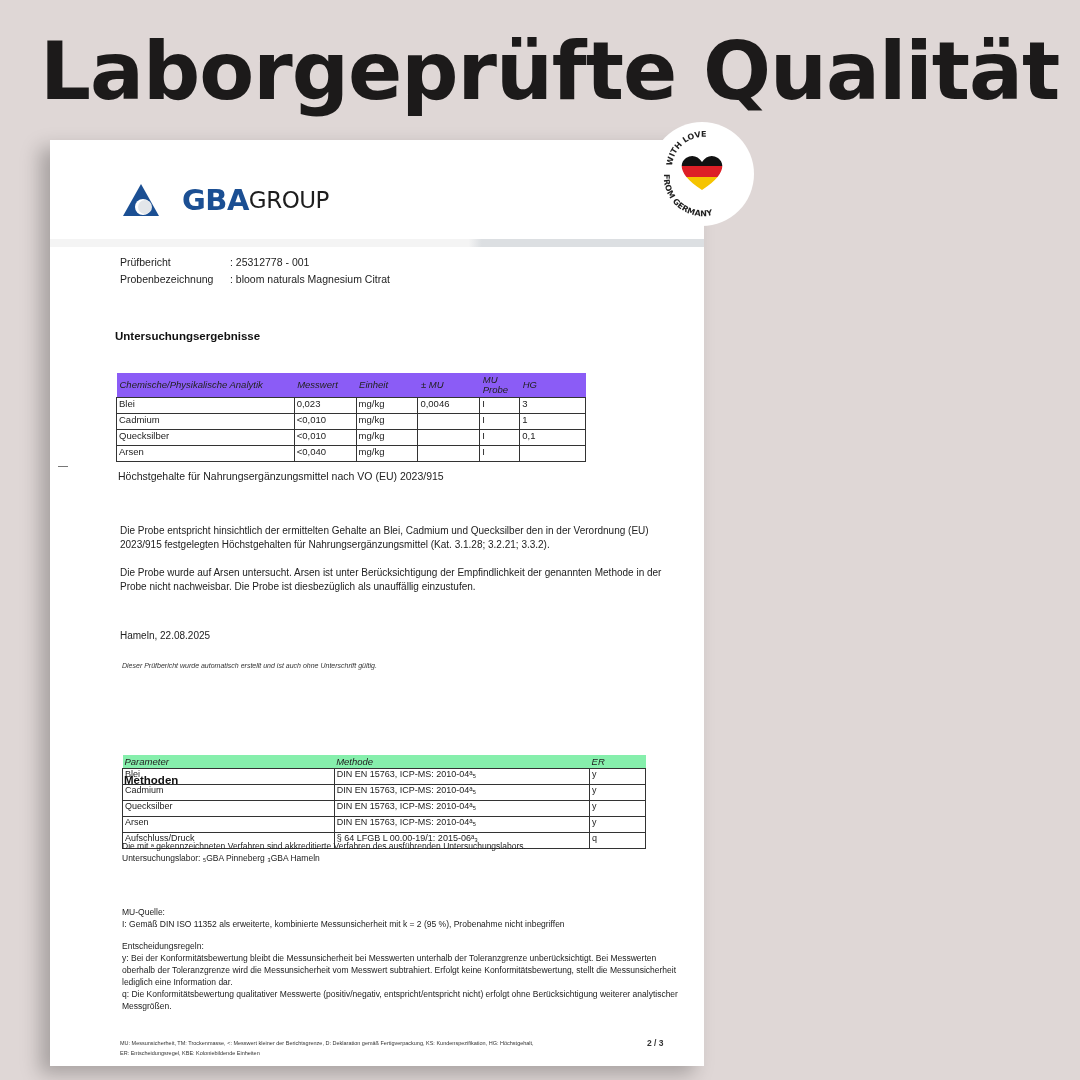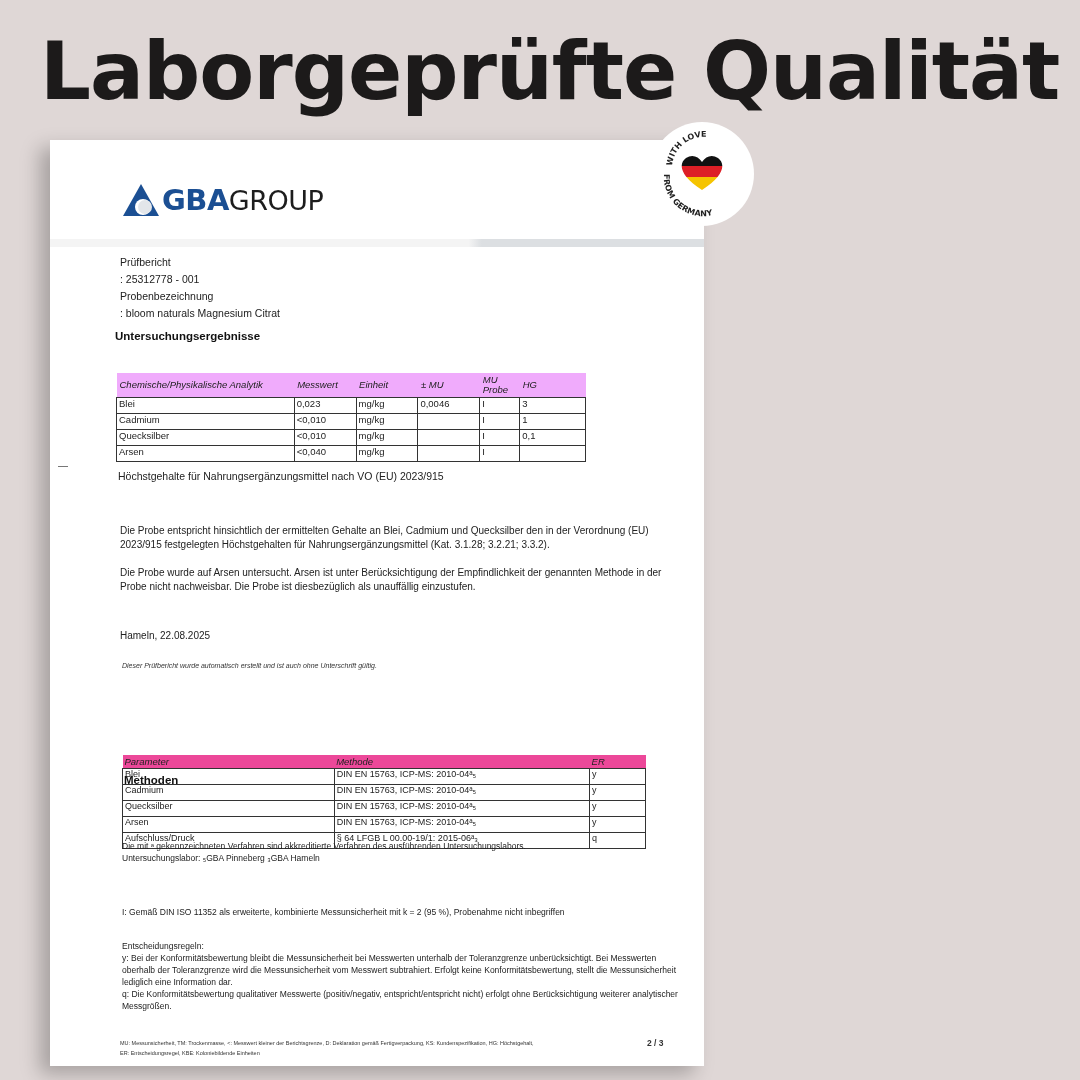--- a/index.html
+++ b/index.html
@@ -1,40 +1,40 @@
 <!DOCTYPE html>
 <html><head>
 <meta charset="utf-8">
 <style>
   html,body{margin:0;padding:0;}
   body{width:1080px;height:1080px;background:#dfd7d6;position:relative;overflow:hidden;font-family:"Liberation Sans",sans-serif;}
   .headline{position:absolute;left:40px;top:22px;font-family:"DejaVu Sans",sans-serif;font-weight:bold;font-size:80px;letter-spacing:-1px;color:#1c1a1a;line-height:100px;white-space:nowrap;}
   .page{position:absolute;left:50px;top:140px;width:654px;height:926px;background:#fff;box-shadow:-10px 8px 18px rgba(0,0,0,0.25);}
   .logo{position:absolute;left:72px;top:40px;height:40px;display:flex;align-items:center;}
   .logo svg{width:38px;height:34px;}
-  .logo .gba{font-family:"DejaVu Sans",sans-serif;font-weight:bold;font-size:29px;color:#1b4f93;margin-left:2px;letter-spacing:-0.5px;}
-  .logo .grp{font-family:"DejaVu Sans",sans-serif;font-size:27px;color:#1d1d1d;letter-spacing:-0.5px;}
+  .logo .gba{font-family:"DejaVu Sans",sans-serif;font-weight:bold;font-size:29px;color:#1b4f93;margin-left:22px;letter-spacing:-0.5px;}
+  .logo .grp{font-family:"DejaVu Sans",sans-serif;font-size:23px;color:#1d1d1d;letter-spacing:-0.5px;}
   .band{position:absolute;left:0;top:99px;width:654px;height:8px;background:linear-gradient(90deg,#f4f4f4 0,#f4f4f4 64%,#dcdfe2 66%,#dcdfe2 100%);}
   .meta{position:absolute;left:70px;top:114px;font-size:10.5px;color:#222;line-height:17px;}
-  .meta .row{display:flex;flex-direction:column;}
+  .meta .row{display:flex;}
   .meta .lbl{width:110px;}
   .sec-title{position:absolute;left:65px;top:190px;font-size:11.5px;font-weight:bold;color:#111;}
   table{border-collapse:collapse;font-size:9.5px;color:#222;}
   .res{position:absolute;left:66px;top:233px;width:470px;}
-  .res th{background:#f0abfc;font-style:italic;font-weight:normal;text-align:left;padding:2px 3px;height:19px;line-height:10px;}
+  .res th{background:#8b5cf6;font-style:italic;font-weight:normal;text-align:left;padding:2px 3px;height:19px;line-height:10px;}
   .res td{border:1px solid #333;padding:0 2px;height:15px;vertical-align:top;}
   .note1{position:absolute;left:68px;top:330px;font-size:10.5px;color:#222;}
   .dash{position:absolute;left:8px;top:326px;width:10px;height:1px;background:#777;}
   .assess{position:absolute;left:70px;top:384px;width:560px;font-size:10px;color:#222;line-height:14px;}
   .assess p{margin:0 0 14px 0;}
   .place{position:absolute;left:70px;top:490px;font-size:10px;color:#222;}
   .auto{position:absolute;left:72px;top:522px;font-size:7px;font-style:italic;color:#333;}
   .meth-title{position:absolute;left:74px;top:601px;font-size:11.5px;font-weight:bold;color:#111;margin-top:33px;}
   .meth{position:absolute;left:72px;top:615px;width:524px;}
-  .meth th{background:#ec4899;font-style:italic;font-weight:normal;text-align:left;padding:0 2px;height:13px;line-height:13px;}
+  .meth th{background:#86efac;font-style:italic;font-weight:normal;text-align:left;padding:0 2px;height:13px;line-height:13px;}
   .meth td{border:1px solid #333;padding:0 2px;height:15px;vertical-align:top;font-size:9px;}
   .foot1{position:absolute;left:72px;top:700px;font-size:8.5px;color:#222;line-height:12px;}
   .foot2{position:absolute;left:72px;top:766px;font-size:8.5px;color:#222;line-height:12px;}
   .foot3{position:absolute;left:72px;top:800px;width:560px;font-size:8.5px;color:#222;line-height:12px;}
   .legend{position:absolute;left:70px;top:898px;width:480px;font-size:5.5px;color:#333;line-height:10px;}
   .pageno{position:absolute;left:597px;top:898px;font-size:8.5px;color:#333;font-weight:bold;}
   .badge{position:absolute;left:650px;top:122px;width:104px;height:104px;border-radius:50%;background:#fff;}
   .badge svg{width:104px;height:104px;}
 </style>
 </head>
@@ -174,20 +174,21 @@
         <td>q</td>
       </tr>
     </tbody>
   </table>
 
   <div class="foot1">
     <div>Die mit ᵃ gekennzeichneten Verfahren sind akkreditierte Verfahren des ausführenden Untersuchungslabors.</div>
     <div>Untersuchungslabor:  ₅GBA Pinneberg  ₃GBA Hameln</div>
   </div>
   <div class="foot2">
+    <div>MU-Quelle:</div>
     <div>I: Gemäß DIN ISO 11352 als erweiterte, kombinierte Messunsicherheit mit k = 2 (95 %), Probenahme nicht inbegriffen</div>
   </div>
   <div class="foot3">
     <div>Entscheidungsregeln:</div>
     <div>y: Bei der Konformitätsbewertung bleibt die Messunsicherheit bei Messwerten unterhalb der Toleranzgrenze unberücksichtigt. Bei Messwerten oberhalb der Toleranzgrenze wird die Messunsicherheit vom Messwert subtrahiert. Erfolgt keine Konformitätsbewertung, stellt die Messunsicherheit lediglich eine Information dar.</div>
     <div>q: Die Konformitätsbewertung qualitativer Messwerte (positiv/negativ, entspricht/entspricht nicht) erfolgt ohne Berücksichtigung weiterer analytischer Messgrößen.</div>
   </div>
 
   <div class="legend">
     <div>MU: Messunsicherheit, TM: Trockenmasse, &lt;: Messwert kleiner der Berichtsgrenze, D: Deklaration gemäß Fertigverpackung, KS: Kundenspezifikation, HG: Höchstgehalt,</div>

